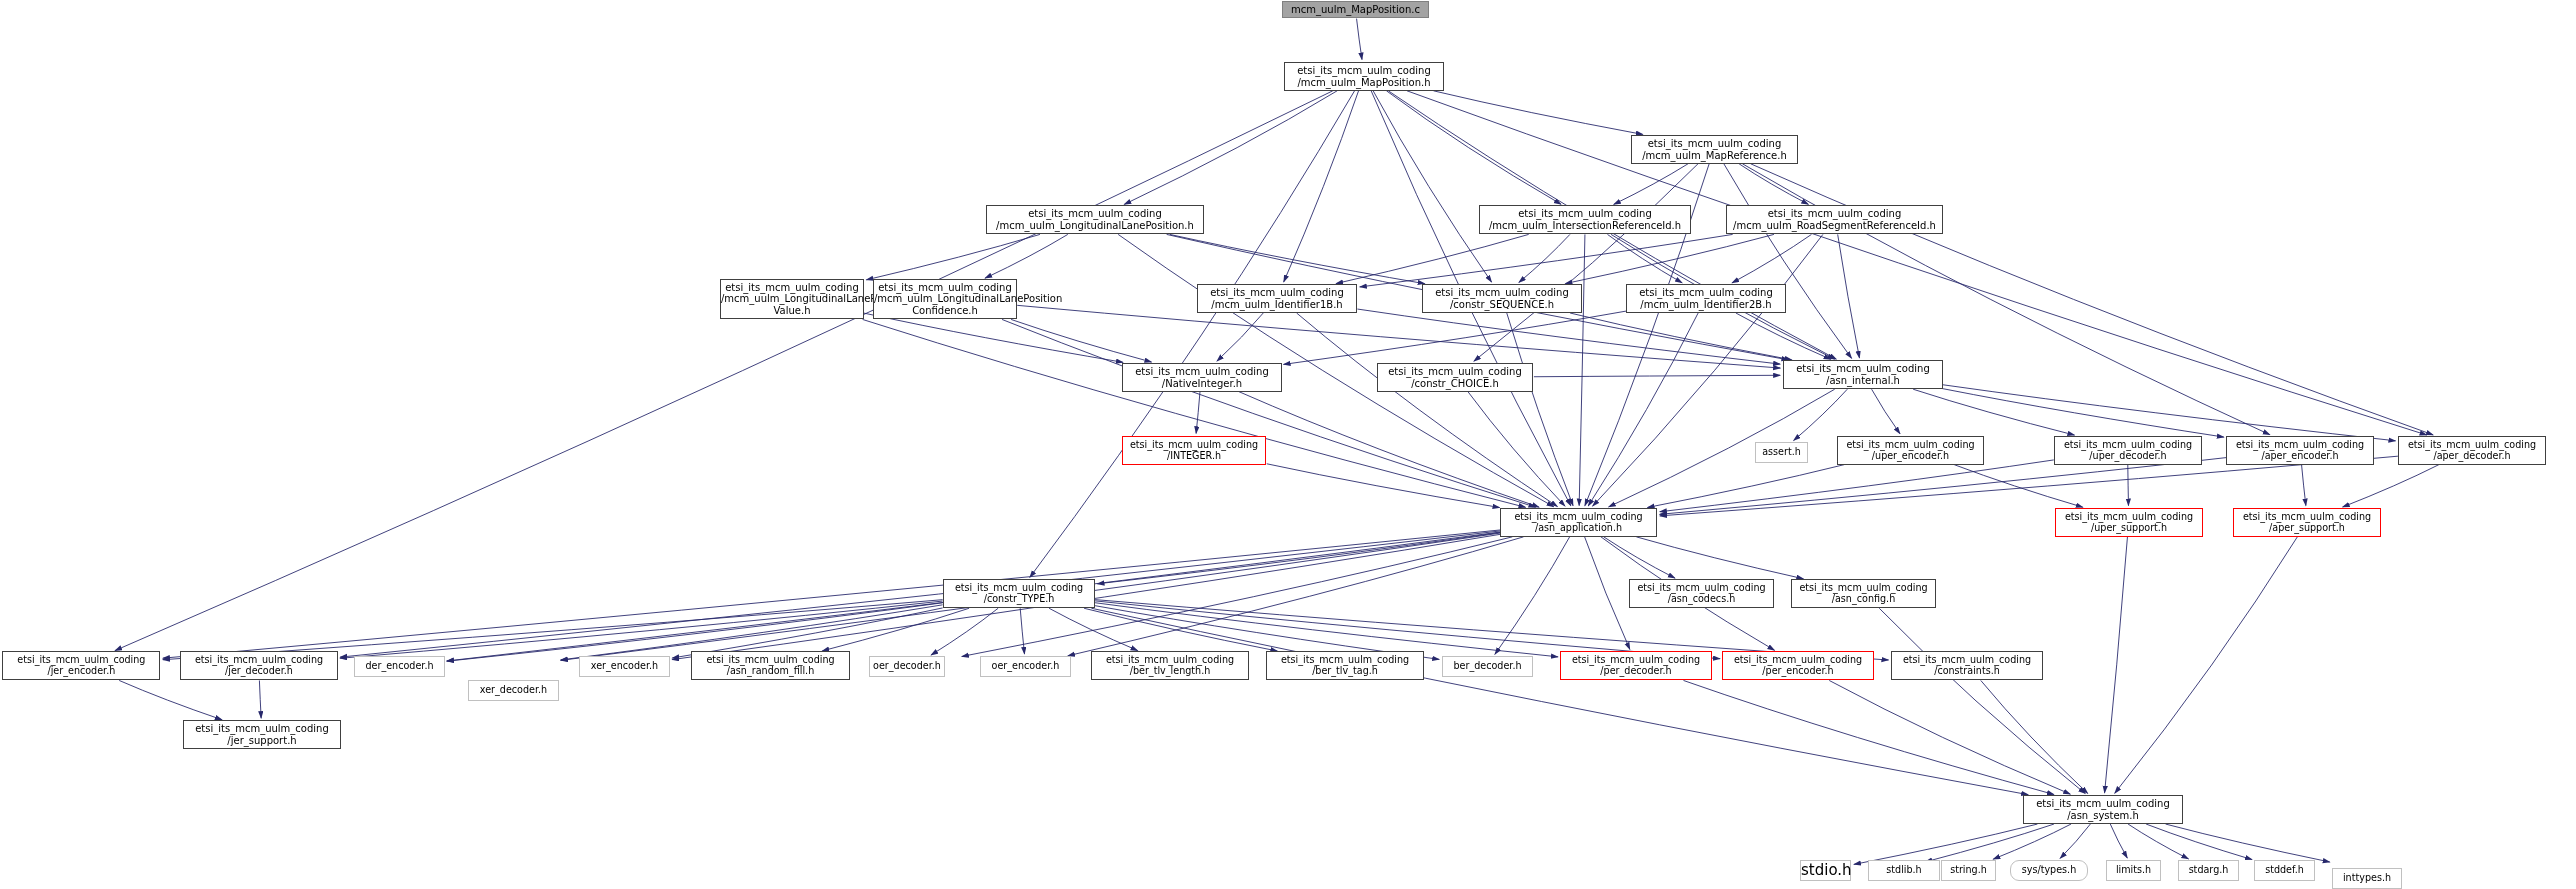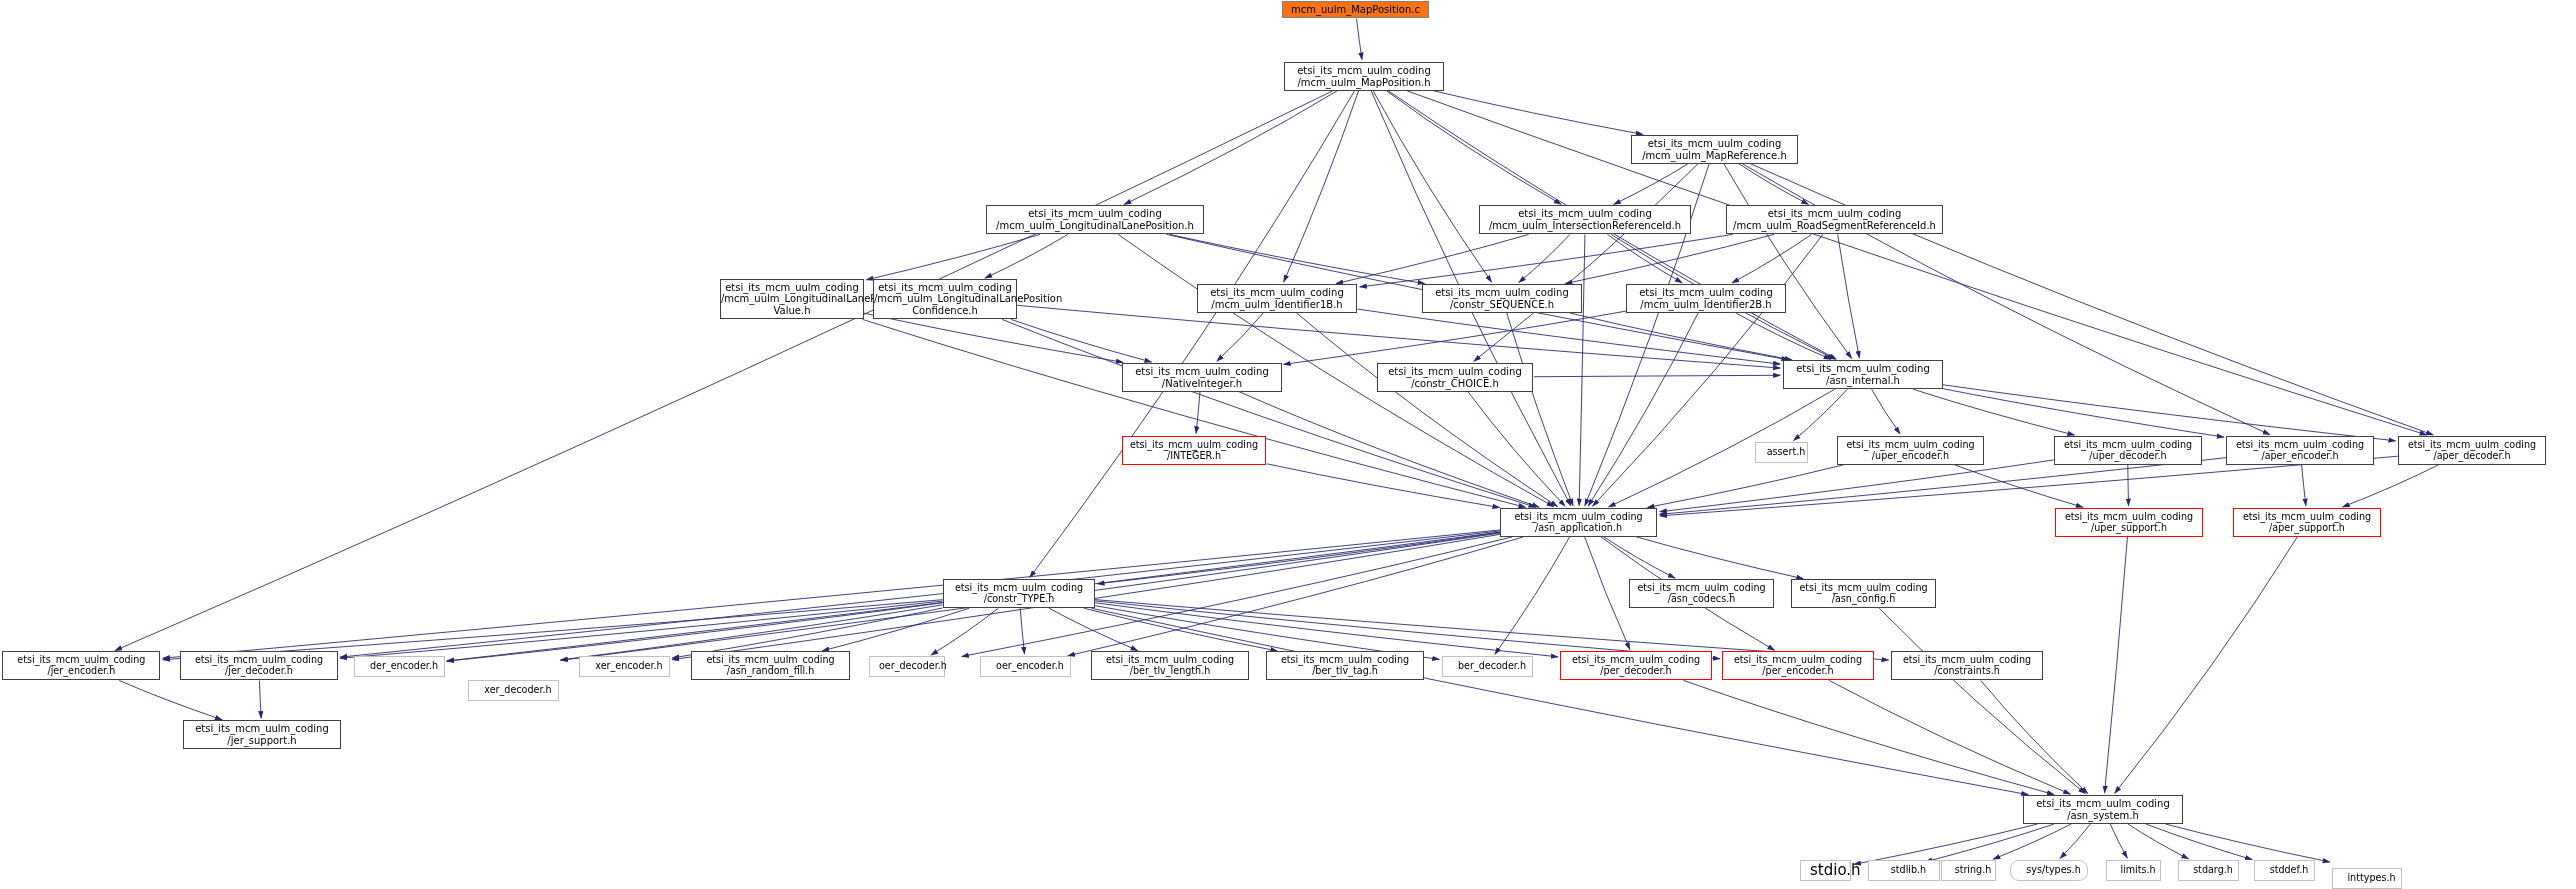--- a/index.html
+++ b/index.html
@@ -3,23 +3,23 @@
 <meta charset="utf-8">
 <style>
   html,body{margin:0;padding:0;background:#ffffff;}
   #canvas{position:relative;width:2576px;height:890px;background:#ffffff;
           font-family:"DejaVu Sans","Liberation Sans",sans-serif;}
   svg.edges{position:absolute;left:0;top:0;width:2576px;height:890px;overflow:visible;}
   .node{position:absolute;box-sizing:border-box;display:flex;align-items:center;
         justify-content:center;text-align:center;line-height:1.12;
         background:#ffffff;color:#000000;white-space:pre;}
   .node .lbl{display:block;width:100%;}
-  .n-root{border:0.8px solid #808080;background:#f97316;}
+  .n-root{border:0.8px solid #808080;background:#a3a3a3;}
   .n-dark{border:0.8px solid #404040;}
-  .n-light{border:0.8px solid #c0c0c0;padding-left:9px;}
+  .n-light{border:0.8px solid #c0c0c0;}
   .n-red{border:0.8px solid #ff0000;}
 </style>
 </head>
 <body>
 
 <div id="canvas">
   <svg class="edges" id="edge-layer" viewBox="0 0 3211 1109">
     <defs>
       <marker id="arrow" markerWidth="9" markerHeight="9" refX="8" refY="3" orient="auto" markerUnits="strokeWidth">
         <path d="M0,0 L9,3 L0,6 z" fill="#27286b"></path>

